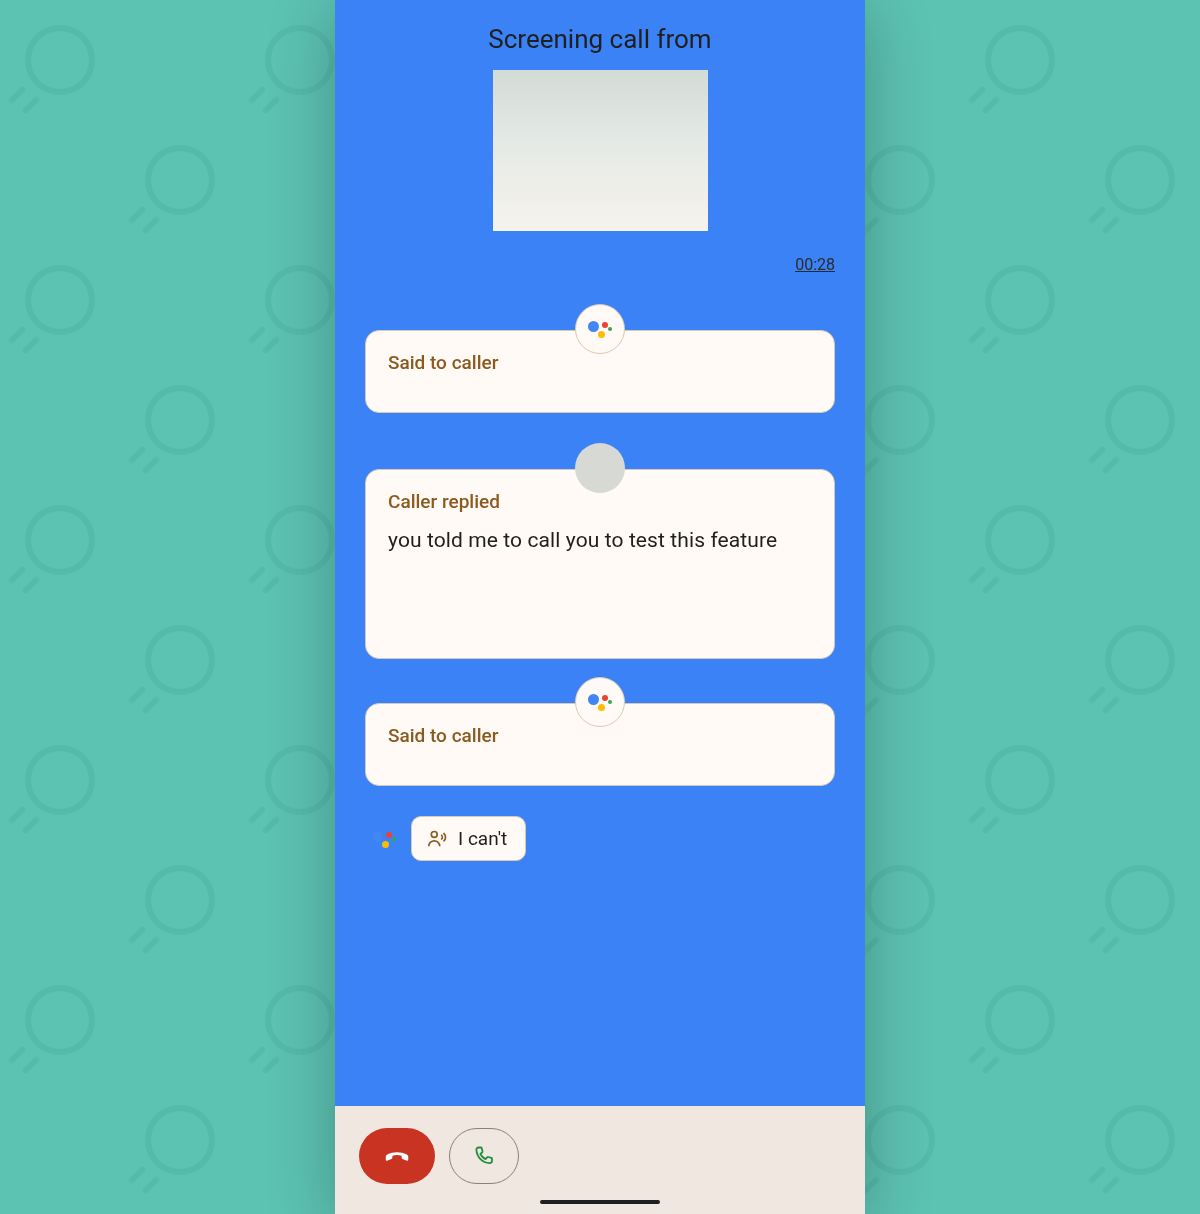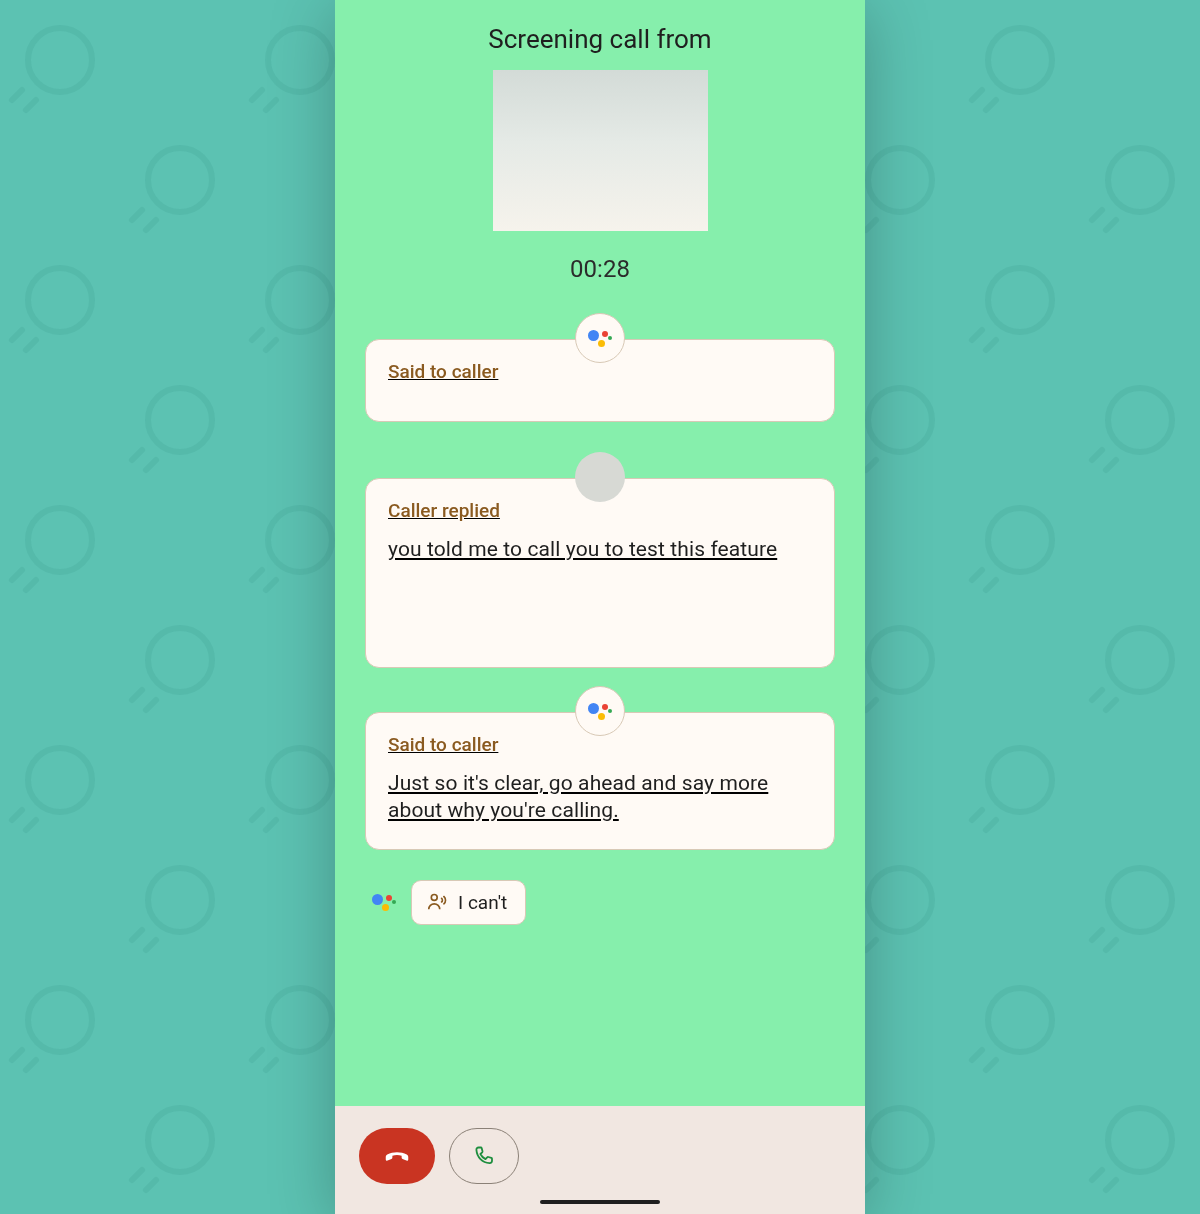--- a/index.html
+++ b/index.html
@@ -16,21 +16,21 @@
     inset: 0;
     pointer-events: none;
     opacity: 0.15;
   }
   .bg-pattern svg { width: 100%; height: 100%; }
 
   .phone {
     position: relative;
     width: 530px;
     height: 1214px;
-    background: #86efac;
+    background: #3b82f6;
     box-shadow: 0 10px 60px rgba(0,0,0,0.25);
     display: flex;
     flex-direction: column;
   }
   .scroll-area {
     flex: 1;
     padding: 20px 30px 0 30px;
     overflow: hidden;
   }
   .header-title {
@@ -40,30 +40,30 @@
     font-weight: 400;
     margin-top: 4px;
   }
   .caller-photo {
     margin: 16px auto 0 auto;
     width: 215px;
     height: 161px;
     background: linear-gradient(180deg,#d3dbd7 0%, #e5eae6 45%, #f6f3ec 100%);
   }
   .timer {
-    text-align: center;
-    font-size: 24px;
+    text-align: right;
+    font-size: 16px;
     color: #2b2b2b;
     margin-top: 24px;
+    text-decoration: underline;
   }
 
   .bubble-wrap {
     position: relative;
     margin-top: 56px;
-    text-decoration: underline;
   }
   .bubble-wrap.tight { margin-top: 44px; }
   .badge {
     position: absolute;
     top: -26px;
     left: 50%;
     transform: translateX(-50%);
     width: 50px;
     height: 50px;
     border-radius: 50%;
@@ -222,21 +222,20 @@
       <div class="badge">
         <div class="glogo">
             <span class="d b"></span>
             <span class="d r"></span>
             <span class="d y"></span>
             <span class="d g"></span>
           </div>
       </div>
       <div class="bubble">
         <div class="bubble-label">Said to caller</div>
-        <div class="bubble-body">Just so it's clear, go ahead and say more about why you're calling.</div>
       </div>
     </div>
 
     <div class="reply-row">
       <div class="reply-lead">
         <div class="glogo">
             <span class="d b"></span>
             <span class="d r"></span>
             <span class="d y"></span>
             <span class="d g"></span>

